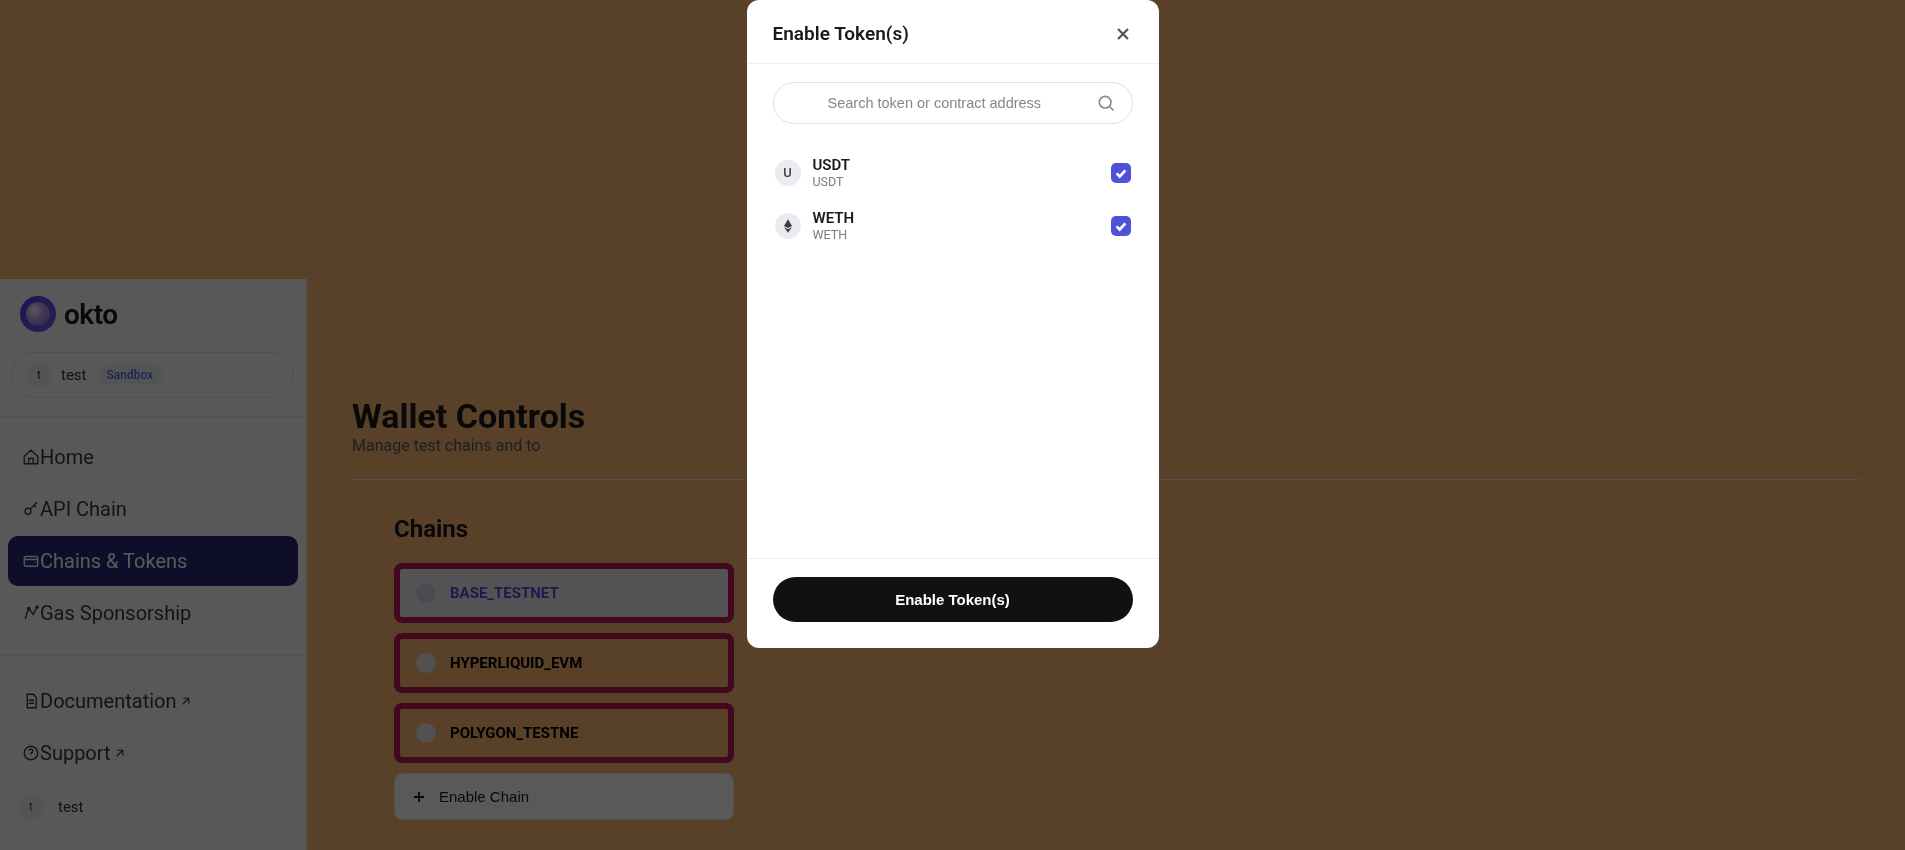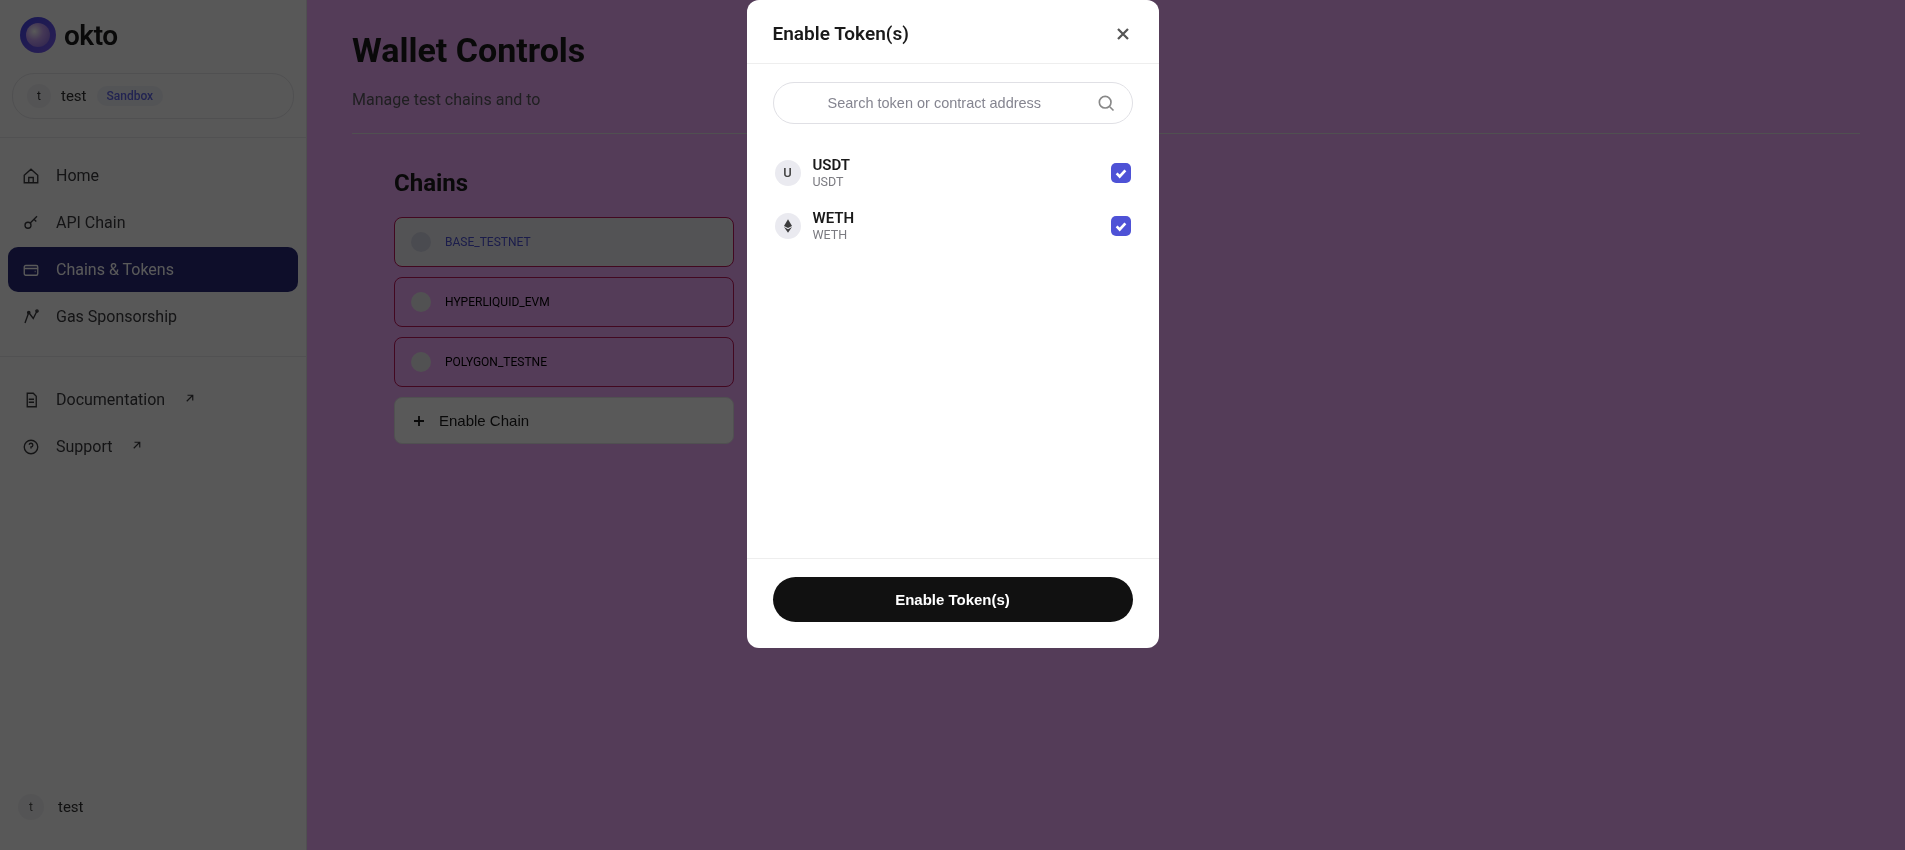--- a/index.html
+++ b/index.html
@@ -12,21 +12,22 @@
       background: #1a1a1a;
       width: 1905px;
       height: 850px;
       overflow: hidden;
       position: relative;
     }
     .app-container {
       display: flex;
       width: 100%;
       height: 100%;
-      background: #f0abfc;
+      background: #fdba74;
+      align-items: flex-end;
     }
     .sidebar {
       width: 307px;
       border-right: 1px solid #e5e5e8;
       background: #fbfbfc;
       display: flex;
       flex-direction: column;
       padding: 0;
     }
     .logo-section {
@@ -91,25 +92,25 @@
     }
     .nav-section {
       margin-top: 18px;
       padding: 0 8px;
       border-top: 1px solid #e8e8eb;
       padding-top: 15px;
     }
     .nav-item {
       display: flex;
       align-items: center;
-      gap: 16px;
+      gap: 0;
       padding: 13px 14px;
       border-radius: 10px;
       color: #3a3a3d;
-      font-size: 16px;
+      font-size: 20px;
       cursor: pointer;
       margin-bottom: 2px;
     }
     .nav-item.active {
       background: #28297a;
       color: #fff;
     }
     .nav-icon {
       width: 18px;
       height: 18px;
@@ -158,21 +159,21 @@
       color: #333;
     }
     .main-content {
       flex: 1;
       padding: 30px 45px;
     }
     .page-title {
       font-size: 34px;
       font-weight: 700;
       color: #1a1a1a;
-      margin-bottom: 20px;
+      margin-bottom: 0;
     }
     .page-subtitle {
       font-size: 16px;
       color: #5a5a5e;
       margin-bottom: 24px;
     }
     .divider {
       border: none;
       border-top: 1px solid #e5e5e8;
       margin-bottom: 35px;
@@ -186,25 +187,25 @@
     }
     .chains-list {
       margin-left: 42px;
       width: 340px;
     }
     .chain-item {
       display: flex;
       align-items: center;
       gap: 14px;
       padding: 14px 16px;
-      border: 1px solid #be185d;
+      border: 6px solid #be185d;
       border-radius: 8px;
       margin-bottom: 10px;
-      font-size: 12px;
-      font-weight: 400;
+      font-size: 15px;
+      font-weight: 700;
       cursor: pointer;
     }
     .chain-item.selected {
       background: #edeef3;
       color: #4e52d6;
     }
     .chain-circle {
       width: 20px;
       height: 20px;
       border-radius: 50%;

